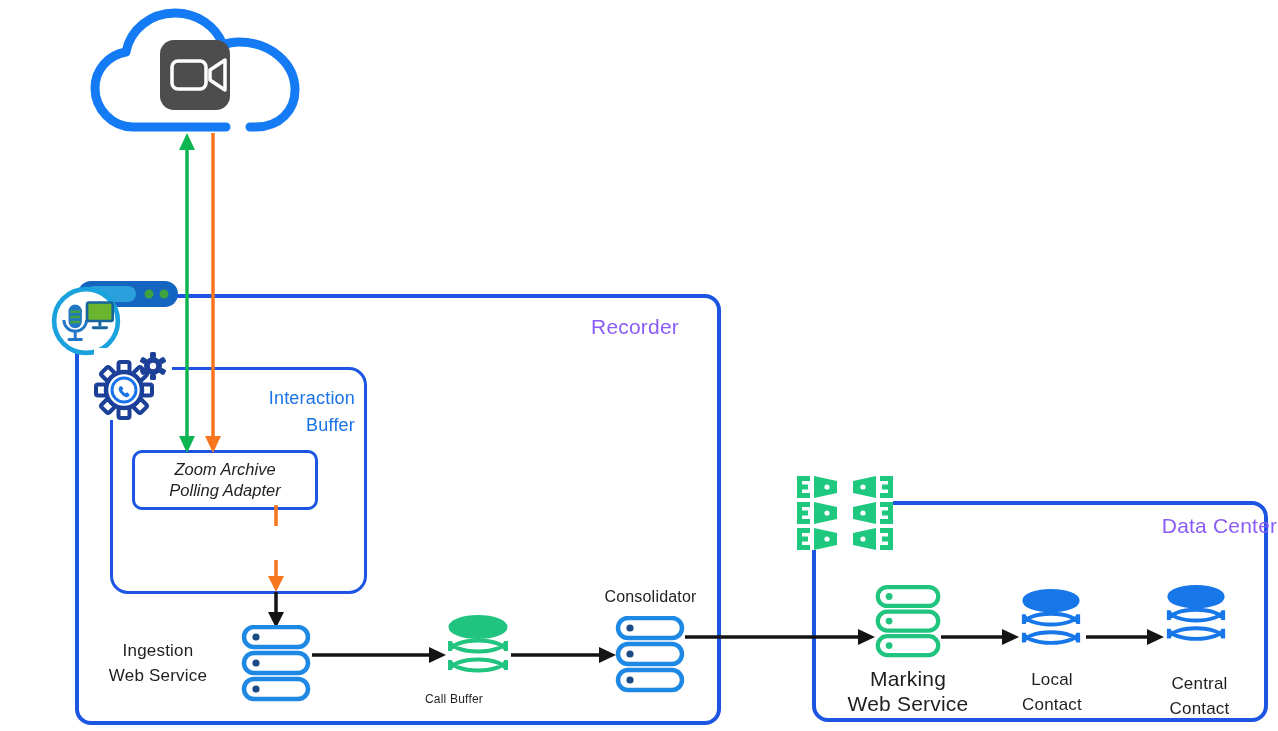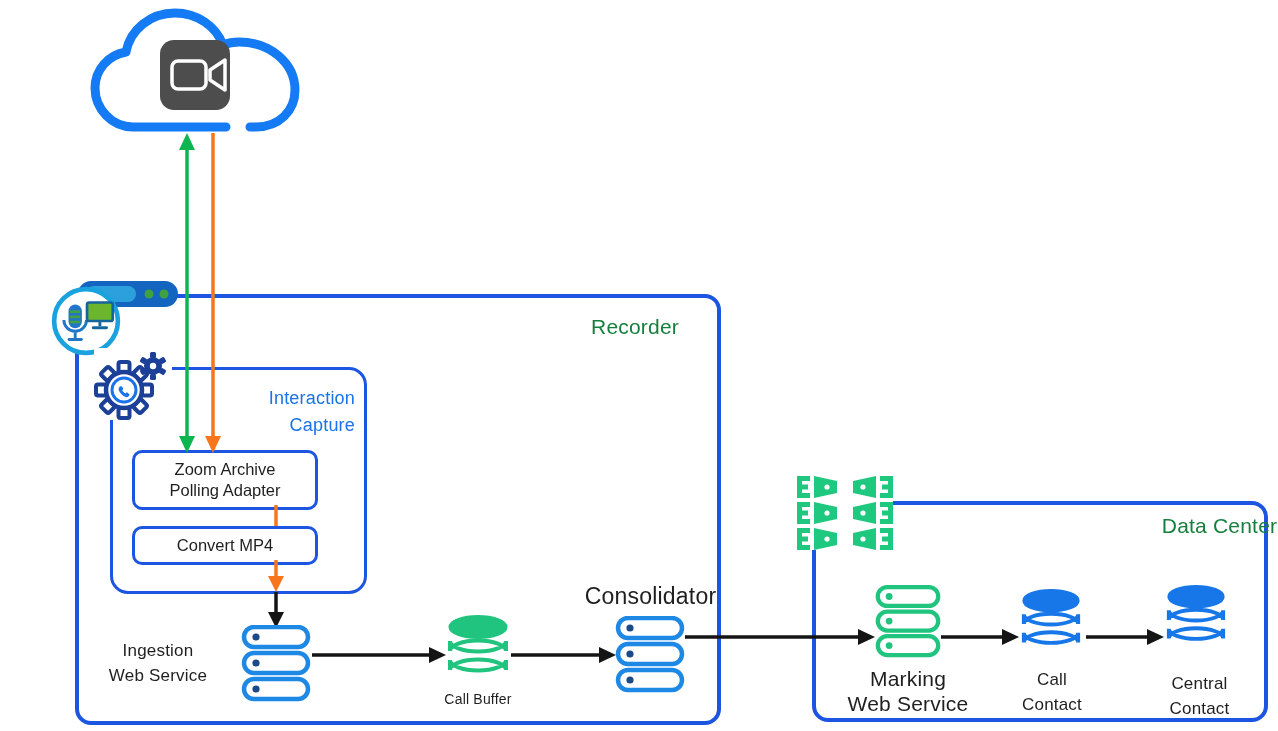--- a/index.html
+++ b/index.html
@@ -9,30 +9,30 @@
   }
   .abs{position:absolute;}
   .lbl{
     position:absolute;text-align:center;white-space:pre-line;
     font-size:16.5px;line-height:21px;color:#1f1f1f;letter-spacing:.2px;
   }
   .frame{
     position:absolute;border:4px solid #1d55e3;border-radius:16px;background:transparent;
   }
   .frame-title{
-    position:absolute;color:#15803d;font-size:21px;line-height:26px;text-align:center;
+    position:absolute;color:#8b5cf6;font-size:21px;line-height:26px;text-align:center;
     letter-spacing:.2px;
   }
   .subframe{
     position:absolute;border:3px solid #1d55e3;border-radius:18px;background:#fff;
   }
   .node-box{
     position:absolute;border:3px solid #1d55e3;border-radius:10px;background:#fff;
     display:flex;align-items:center;justify-content:center;text-align:center;
-    white-space:pre-line;font-size:16.5px;line-height:21px;color:#1f1f1f;
+    white-space:pre-line;font-size:16.5px;line-height:21px;color:#1f1f1f;font-style:italic;
   }
   .ic-title{
     position:absolute;color:#1a73e8;font-size:18px;line-height:27px;text-align:right;
     white-space:pre-line;letter-spacing:.2px;
   }
   svg{display:block;}
   .gearwrap{position:absolute;background:#fff;border-radius:10px;}
 </style>
 </head>
 <body>
@@ -40,25 +40,24 @@
 <div class="canvas">
 
   <div class="frame" style="left:75px;top:294px;width:638px;height:423px;"></div>
   <div class="frame-title" style="left:550px;top:314px;width:170px;">Recorder</div>
 
   <div class="frame" style="left:812px;top:501px;width:448px;height:213px;"></div>
   <div class="frame-title" style="left:1137px;top:513px;width:165px;">Data Center</div>
 
   <div class="subframe" style="left:110px;top:367px;width:251px;height:221px;"></div>
   <div class="ic-title" style="left:205px;top:385px;width:150px;">Interaction
-Capture</div>
+Buffer</div>
 
   <div class="node-box" style="left:132px;top:450px;width:180px;height:54px;">Zoom Archive
 Polling Adapter</div>
-  <div class="node-box" style="left:132px;top:526px;width:180px;height:33px;">Convert MP4</div>
 
   <svg class="abs" style="left:86px;top:2px;" width="218" height="136" viewBox="0 0 218 136">
     <path d="M 140 125 L 47 125 C 26 125 9 107 9 86 C 9 68 22 53 40 50 C 44 28 64 11 89 11 C 111 11 130 24 137 43 C 142 41 148 40 153 40 C 184 40 209 61 209 88 C 209 109 193 125 170 125 L 164 125" fill="#ffffff" stroke="#147bf5" stroke-width="9" stroke-linecap="round" stroke-linejoin="round"></path>
     <rect x="74" y="38" width="70" height="70" rx="14" fill="#4d4d4d"></rect>
     <g fill="none" stroke="#ffffff" stroke-width="3.5" stroke-linejoin="round">
       <rect x="86" y="59" width="34" height="28" rx="6"></rect>
       <polygon points="124,68 139,58 139,88 124,78"></polygon>
     </g>
   </svg>
 
@@ -160,21 +159,21 @@
       <rect x="4" y="2" width="64" height="20" rx="10"></rect>
       <rect x="4" y="28" width="64" height="20" rx="10"></rect>
       <rect x="4" y="54" width="64" height="20" rx="10"></rect>
     </g>
     <g fill="#1b4a86">
       <circle cx="16" cy="12" r="3.6"></circle>
         <circle cx="16" cy="38" r="3.6"></circle>
         <circle cx="16" cy="64" r="3.6"></circle>
     </g>
   </svg>
-  <div class="lbl" style="left:578px;top:586px;width:145px;font-size:23px;">Consolidator</div>
+  <div class="lbl" style="left:578px;top:586px;width:145px;font-size:16px;">Consolidator</div>
 
   <svg class="abs" style="left:874px;top:585px;" width="68" height="74" viewBox="0 0 72 78">
     <g fill="#ffffff" stroke="#20c47e" stroke-width="4.5">
       <rect x="4" y="2" width="64" height="20" rx="10"></rect>
       <rect x="4" y="28" width="64" height="20" rx="10"></rect>
       <rect x="4" y="54" width="64" height="20" rx="10"></rect>
     </g>
     <g fill="#20c47e">
       <circle cx="16" cy="12" r="3.6"></circle>
         <circle cx="16" cy="38" r="3.6"></circle>
@@ -182,28 +181,28 @@
     </g>
   </svg>
   <div class="lbl" style="left:830px;top:666px;width:156px;font-size:21px;line-height:25px;">Marking
 Web Service</div>
 
   <svg class="abs" style="left:444px;top:614px;" width="68" height="72" viewBox="0 0 68 72">
     <path d="M6 27 A28 10.5 0 0 0 62 27 L62 37 A28 10.5 0 0 0 6 37 Z" fill="#ffffff" stroke="#20c47e" stroke-width="4"></path>
     <path d="M6 46 A28 10.5 0 0 0 62 46 L62 56 A28 10.5 0 0 0 6 56 Z" fill="#ffffff" stroke="#20c47e" stroke-width="4"></path>
     <ellipse cx="34" cy="13" rx="28" ry="10.5" fill="#20c47e" stroke="#20c47e" stroke-width="3"></ellipse>
   </svg>
-  <div class="lbl" style="left:408px;top:689px;width:140px;font-size:14px;">Call Buffer</div>
+  <div class="lbl" style="left:384px;top:689px;width:140px;font-size:12px;">Call Buffer</div>
 
   <svg class="abs" style="left:1018px;top:588px;" width="66" height="70" viewBox="0 0 68 72">
     <path d="M6 27 A28 10.5 0 0 0 62 27 L62 37 A28 10.5 0 0 0 6 37 Z" fill="#ffffff" stroke="#1777e8" stroke-width="4"></path>
     <path d="M6 46 A28 10.5 0 0 0 62 46 L62 56 A28 10.5 0 0 0 6 56 Z" fill="#ffffff" stroke="#1777e8" stroke-width="4"></path>
     <ellipse cx="34" cy="13" rx="28" ry="10.5" fill="#1777e8" stroke="#1777e8" stroke-width="3"></ellipse>
   </svg>
-  <div class="lbl" style="left:1007px;top:667px;width:90px;font-size:17px;line-height:25px;">Call
+  <div class="lbl" style="left:1007px;top:667px;width:90px;font-size:17px;line-height:25px;">Local
 Contact</div>
 
   <svg class="abs" style="left:1163px;top:584px;" width="66" height="70" viewBox="0 0 68 72">
     <path d="M6 27 A28 10.5 0 0 0 62 27 L62 37 A28 10.5 0 0 0 6 37 Z" fill="#ffffff" stroke="#1777e8" stroke-width="4"></path>
     <path d="M6 46 A28 10.5 0 0 0 62 46 L62 56 A28 10.5 0 0 0 6 56 Z" fill="#ffffff" stroke="#1777e8" stroke-width="4"></path>
     <ellipse cx="34" cy="13" rx="28" ry="10.5" fill="#1777e8" stroke="#1777e8" stroke-width="3"></ellipse>
   </svg>
   <div class="lbl" style="left:1152px;top:659px;width:95px;font-size:17px;line-height:25px;margin-top:12px;">Central
 Contact</div>
 

